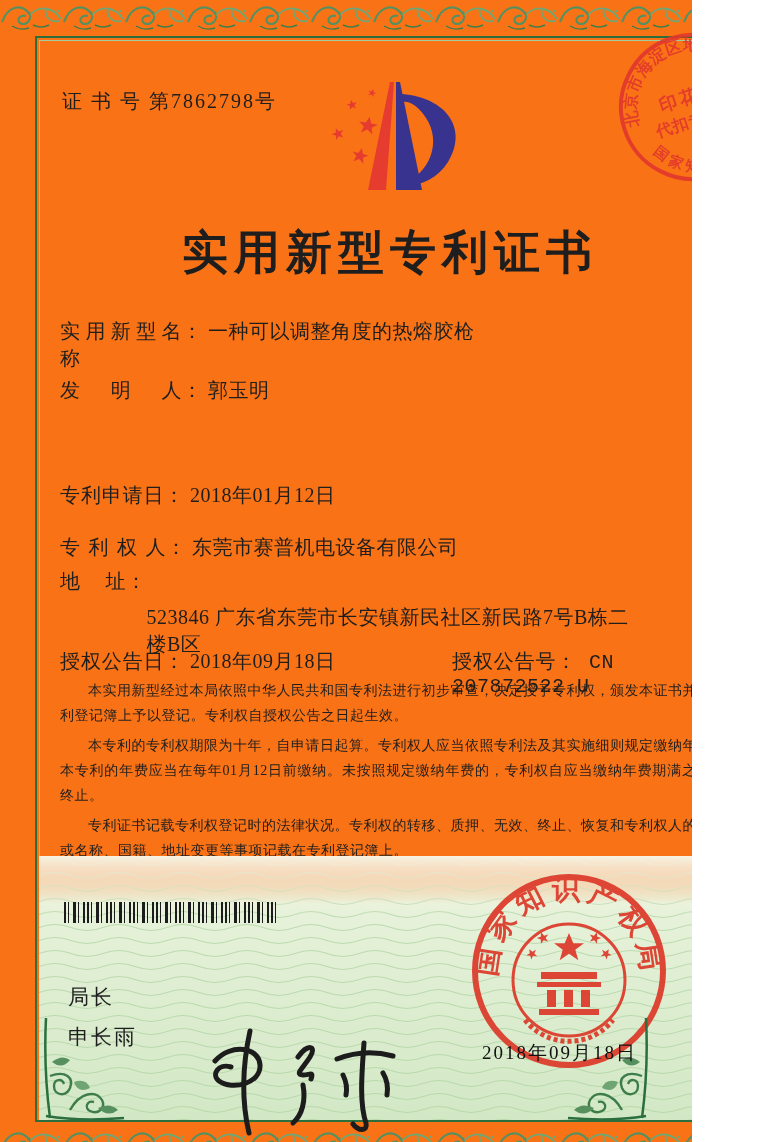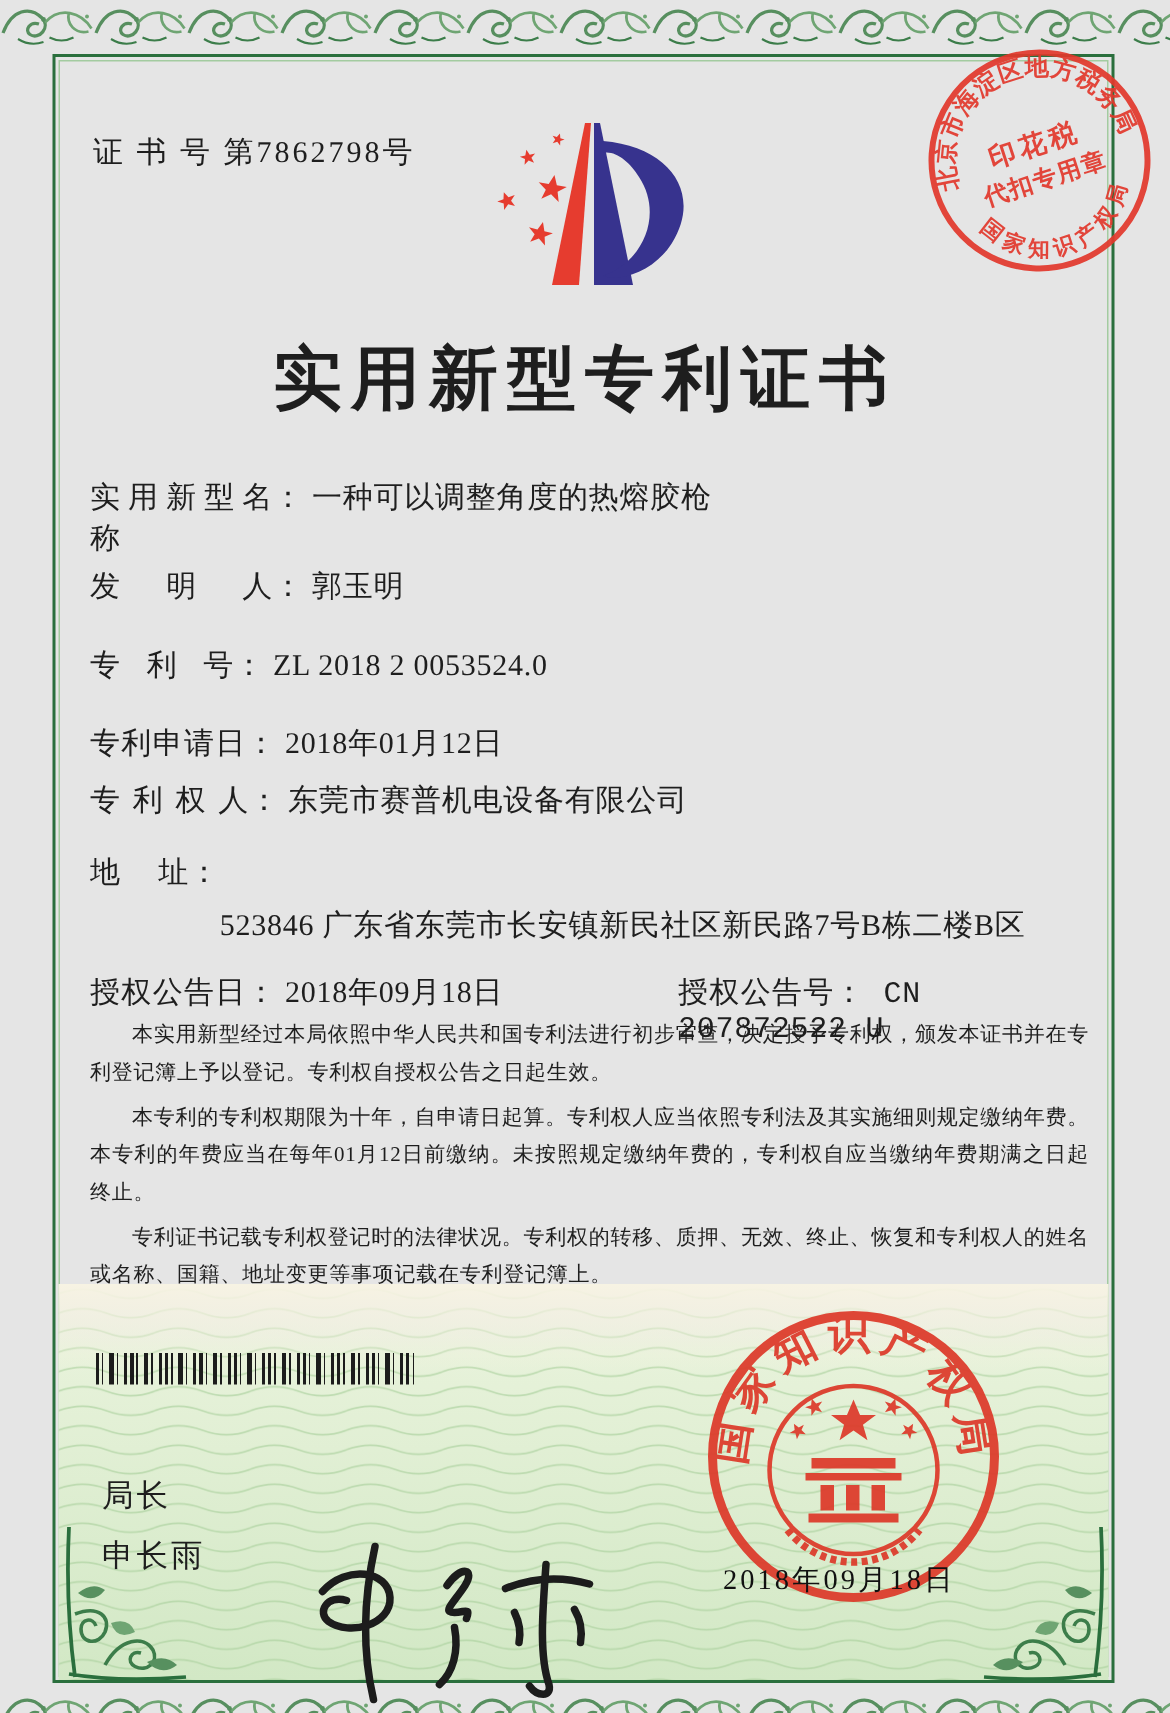--- a/index.html
+++ b/index.html
@@ -1,18 +1,18 @@
 <!DOCTYPE html>
 <html><head>
 <meta charset="utf-8">
 <style>
   html,body{margin:0;padding:0;}
   .page{
-    position:relative; width:780px; height:1142px;
-    background:#e5e5e5; overflow:hidden;
+    position:relative; width:692px; height:1142px;
+    background:#f97316; overflow:hidden;
     font-family:"Liberation Serif","DejaVu Serif",serif;
     color:#1e1e1e;
   }
   
   .orn-band{position:absolute; left:0; width:780px; pointer-events:none;}
   .orn-top{top:0; height:34px;}
   .orn-bottom{bottom:0; height:16px;}
   
   .frame{
     position:absolute; left:35px; top:36px; width:708px; height:1086px;
@@ -33,21 +33,21 @@
   .tax-stamp{
     position:absolute; left:612px; top:26px; width:162px; height:162px;
     transform:rotate(-18deg); opacity:.92;
   }
   .row{position:absolute; left:60px; right:54px; font-size:20px; letter-spacing:.5px;}
   .flabel{
     display:inline-block; text-align:justify; text-align-last:justify;
     vertical-align:top;
   }
   .lw6{width:122px}.lw5{width:104px}.lw4{width:106px}.lw3{width:96px}.lw2{width:66px}
-  .r1{top:318px}.r2{top:377px}.r3{top:430px}.r4{top:482px}.r5{top:520px}
+  .r1{top:318px}.r2{top:377px}.r3{top:430px}.r4{top:482px}.r5{top:534px}
   .r6{top:568px; display:flex;}
   .r6 .fval{width:556px; line-height:27px;margin-top:36px;}
   .r7{top:648px}
   .r7 .right-col{position:absolute; left:392px; top:0;font-family:Liberation Mono, monospace;}
   .paras{position:absolute; left:60px; width:666px; top:678px;}
   .paras p{
     margin:0 0 5px 0; text-indent:2em; font-size:14px; line-height:25px;
     letter-spacing:.5px; text-align:justify;
   }
   
@@ -149,24 +149,20 @@
   </svg>
 
   
   <div class="row r1">
     <span class="flabel lw6">实用新型名称</span><span>：</span>
     <span class="fval">一种可以调整角度的热熔胶枪</span>
   </div>
   <div class="row r2">
     <span class="flabel lw6">发明人</span><span>：</span>
     <span class="fval">郭玉明</span>
-  </div>
-  <div class="row r3">
-    <span class="flabel lw3">专利号</span><span>：</span>
-    <span class="fval">ZL 2018 2 0053524.0</span>
   </div>
   <div class="row r4">
     <span class="flabel lw5">专利申请日</span><span>：</span>
     <span class="fval">2018年01月12日</span>
   </div>
   <div class="row r5">
     <span class="flabel lw4">专利权人</span><span>：</span>
     <span class="fval">东莞市赛普机电设备有限公司</span>
   </div>
   <div class="row r6">

